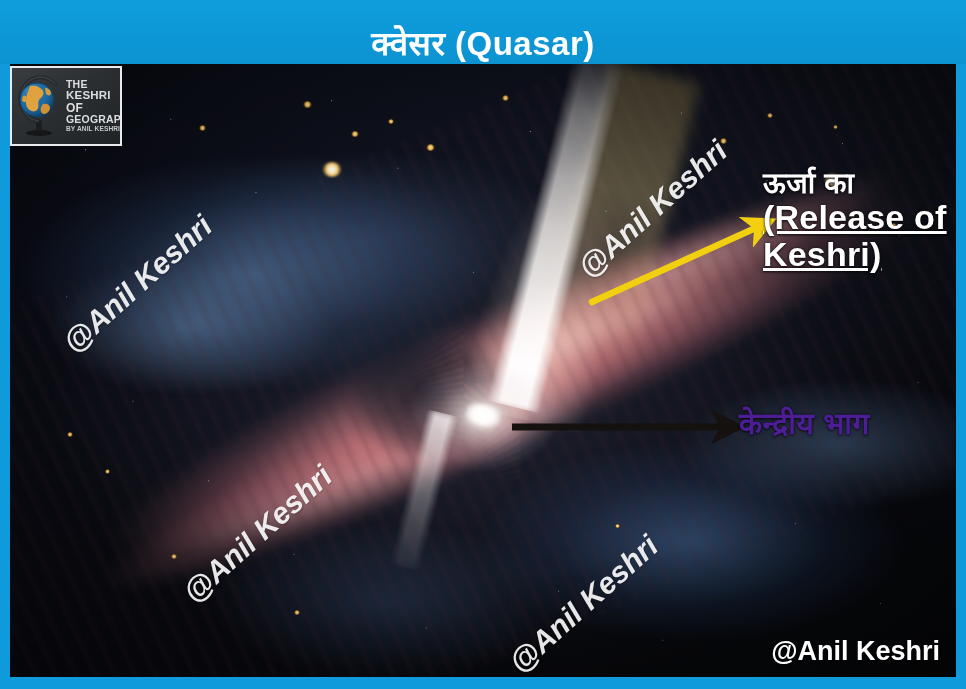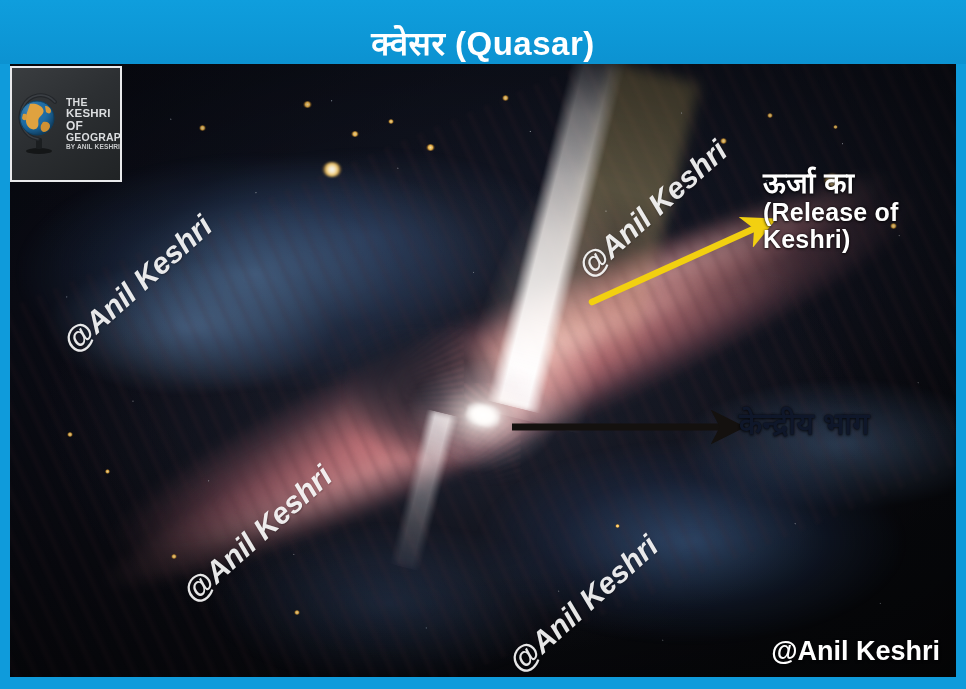--- a/index.html
+++ b/index.html
@@ -310,21 +310,21 @@
   #vignette {
     background: radial-gradient(ellipse 78% 78% at 50% 50%, rgba(0,0,0,0) 42%, rgba(0,0,0,0.42) 88%, rgba(0,0,0,0.58) 100%);
   }
 
   
   #logo-badge {
     position: absolute;
     left: 10px;
     top: 66px;
     width: 112px;
-    height: 116px;
+    height: 80px;
     background: linear-gradient(145deg, #3a3d40 0%, #2c2f32 45%, #202325 100%);
     border: 2px solid #e9eaec;
     box-sizing: border-box;
     display: flex;
     align-items: center;
     z-index: 40;
     overflow: hidden;
   }
   #logo-globe {
     width: 48px;
@@ -383,32 +383,33 @@
     font-weight: 700;
     text-shadow: 0 1px 3px rgba(0,0,0,0.75), 0 0 2px rgba(0,0,0,0.6);
     line-height: 1.08;
   }
   .annot-hi {
     font-size: 29px;
     letter-spacing: 0.5px;
     white-space: nowrap;
   }
   .annot-en {
-    font-size: 25px;
+    font-size: 34px;
     letter-spacing: 0.2px;
     white-space: nowrap;
+    text-decoration: underline;
   }
   #annot-energy .annot-en:first-of-type { margin-top: 3px; }
 
   #annot-core {
     position: absolute;
     left: 739px;
     top: 402px;
     z-index: 35;
-    color: #0f172a;
+    color: #4c1d95;
     font-weight: 700;
     font-size: 30px;
     letter-spacing: 0.5px;
     white-space: nowrap;
     text-shadow: 0 1px 3px rgba(0,0,0,0.70), 0 0 2px rgba(0,0,0,0.55);
   }
 
   #arrow-svg {
     position: absolute;
     left: 0; top: 0;

